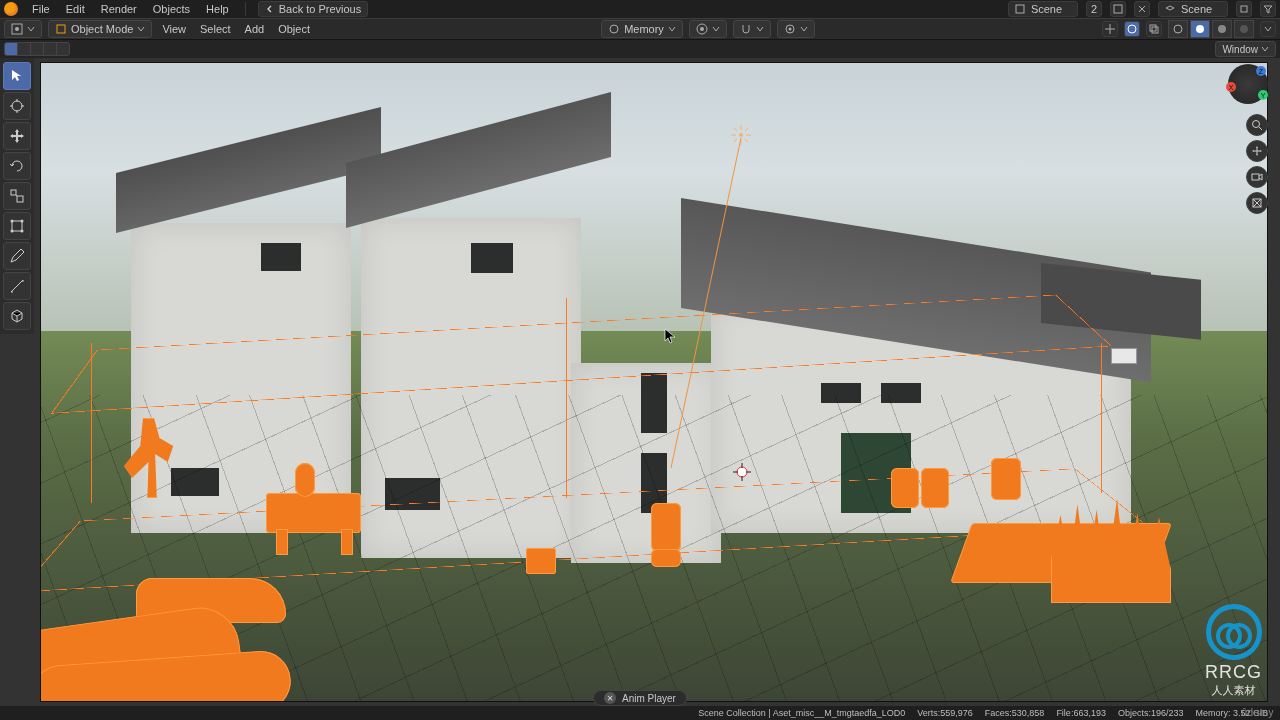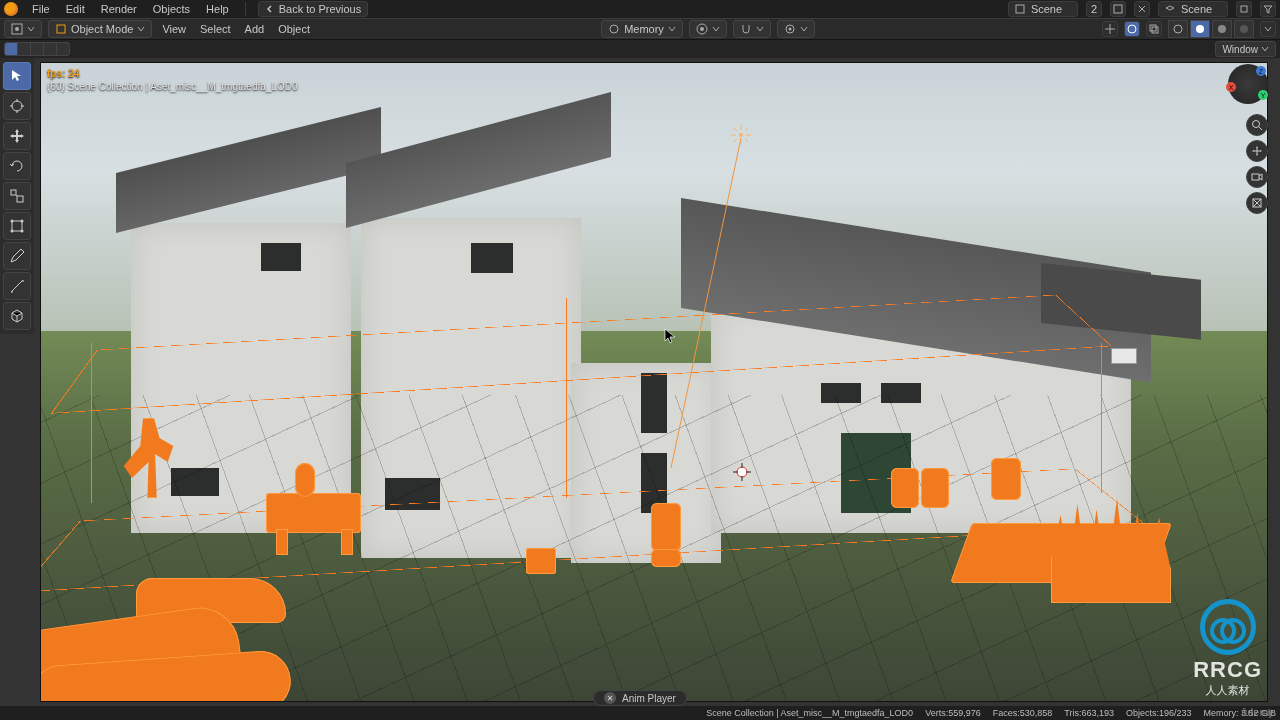--- a/index.html
+++ b/index.html
@@ -205,21 +205,21 @@
     display:flex; align-items:center; justify-content:center;
   }
   .shade-btns .sb.active { background:#4b6aa7; }
 
   
   .statusbar {
     position: absolute; left:0; right:0; bottom:0;
     height: 14px;
     background: #1f1f1f;
     display: flex; align-items: center;
-    padding: 0 4px;
+    padding: 0 12px;
     font-size: 9px;
     color: #bdbdbd;
     gap: 12px;
   }
   .statusbar .sp { flex:1; }
 
   
   .anim-pill {
     position:absolute;
     bottom: 0px; left: 50%;
@@ -607,24 +607,20 @@
     <div style="position:absolute; left:623px; top:265px;">
       <svg width="12" height="16" viewBox="0 0 12 16">
           <path d="M1 1 L1 13 L4 10 L6 15 L8 14 L6 9 L11 9 Z" fill="#000" stroke="#fff" stroke-width="0.7"></path>
         </svg>
     </div>
 
     <div style="position:absolute; left:1070px; top:285px; width:26px; height:16px; background:#e8e8e8; border:1px solid #999;"></div>
 
     <div class="camframe"></div>
 
-    <div class="vp-text">
-      <div class="fps">fps: 24</div>
-      <div>(60) Scene Collection | Aset_misc__M_tmgtaedfa_LOD0</div>
-    </div>
   </div>
 
   <div class="gizmo-nav" style="right:8px;">
     <div class="ball">
       <span class="axis" style="left:28px; top:2px; background:#3a7bd5;">Z</span>
       <span class="axis" style="left:-2px; top:18px; background:#e74c3c;">X</span>
       <span class="axis" style="left:30px; top:26px; background:#2ecc71;">Y</span>
     </div>
   </div>
   <div class="r-icons" style="right:12px;">
@@ -658,23 +654,23 @@
     <span class="x">✕</span>
     <span>Anim Player</span>
   </div>
 </div>
 
 <div class="statusbar">
   <span class="sp"></span>
   <span>Scene Collection | Aset_misc__M_tmgtaedfa_LOD0</span>
   <span>Verts:559,976</span>
   <span>Faces:530,858</span>
-  <span>Tris:663,193</span>
+  <span>File:663,193</span>
   <span>Objects:196/233</span>
   <span>Memory: 3.52 GiB</span>
 </div>
 
 <div class="wm-rrcg">
   <div class="ring"></div>
-  <div style="font-weight:700; font-size:22px; letter-spacing:1px;">RRCG</div>
+  <div style="font-weight:400; font-size:18px; letter-spacing:1px;">RRCG</div>
   <div style="font-size:11px;">人人素材</div>
 </div>
 <div class="wm-udemy">ûdemy</div>
 
 </body></html>

